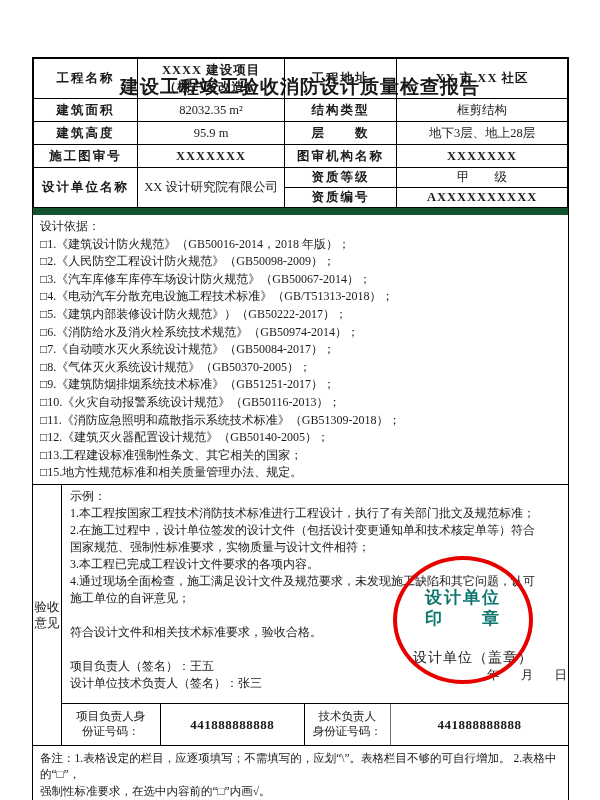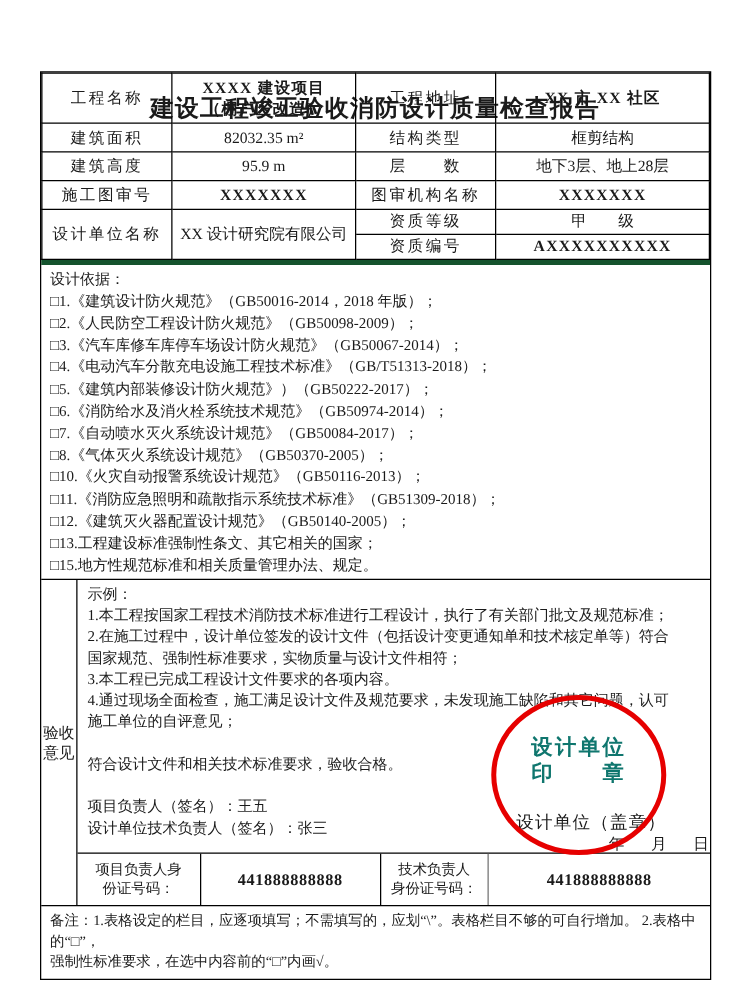--- a/index.html
+++ b/index.html
@@ -8,21 +8,21 @@
   .page { position:relative; width:600px; height:800px; background:#ffffff; overflow:hidden; }
 
   .doc-title { position:absolute; top:26px; left:0; width:100%; text-align:center;
     font-size:19px; font-weight:bold; letter-spacing:1px;margin-top:48px; }
 
   .form { position:absolute; left:32px; top:57px; width:537px; border:1.5px solid #000; }
 
   table.info { width:100%; border-collapse:collapse; table-layout:fixed; }
   table.info td { border:1px solid #000; text-align:center; vertical-align:middle;
     font-size:12.5px; padding:1px 2px; }
-  td.lbl { letter-spacing:2px; }
+  td.lbl { letter-spacing:2px;font-weight:bold; }
   .val-strong { font-weight:700; font-size:13px; letter-spacing:1px; }
   .two-line div { line-height:17px; }
 
   .basis { border-top:0; padding:3px 7px 2px 7px; font-size:12px; line-height:17.6px; }
   .basis-line { white-space:nowrap; overflow:hidden; }
 
   .acc { display:flex; border-top:1px solid #000; }
   .acc-label { width:29px; border-right:1px solid #000; display:flex; flex-direction:column;
     align-items:center; justify-content:center; font-size:12.5px; line-height:16px; letter-spacing:0; }
   .acc-right { flex:1; }
@@ -100,30 +100,31 @@
         <td class="lbl">资质等级</td>
         <td>甲　　级</td>
       </tr>
       <tr style="height:17px">
         <td class="lbl">资质编号</td>
         <td class="val-strong">AXXXXXXXXXX</td>
       </tr>
     </tbody>
       </table>
 
-    <div class="basis" style="border-top:4px solid #14532d;">
+    <div class="basis" style="border-top:7px solid #14532d;">
       <div class="basis-line">设计依据：</div>
       <div class="basis-line">□1.《建筑设计防火规范》（GB50016-2014，2018 年版）；</div>
       <div class="basis-line">□2.《人民防空工程设计防火规范》（GB50098-2009）；</div>
       <div class="basis-line">□3.《汽车库修车库停车场设计防火规范》（GB50067-2014）；</div>
       <div class="basis-line">□4.《电动汽车分散充电设施工程技术标准》（GB/T51313-2018）；</div>
       <div class="basis-line">□5.《建筑内部装修设计防火规范》）（GB50222-2017）；</div>
       <div class="basis-line">□6.《消防给水及消火栓系统技术规范》（GB50974-2014）；</div>
       <div class="basis-line">□7.《自动喷水灭火系统设计规范》（GB50084-2017）；</div>
       <div class="basis-line">□8.《气体灭火系统设计规范》（GB50370-2005）；</div>
+      <div class="basis-line">□9.《建筑防烟排烟系统技术标准》（GB51251-2017）；</div>
       <div class="basis-line">□10.《火灾自动报警系统设计规范》（GB50116-2013）；</div>
       <div class="basis-line">□11.《消防应急照明和疏散指示系统技术标准》（GB51309-2018）；</div>
       <div class="basis-line">□12.《建筑灭火器配置设计规范》（GB50140-2005）；</div>
       <div class="basis-line">□13.工程建设标准强制性条文、其它相关的国家；</div>
       <div class="basis-line">□15.地方性规范标准和相关质量管理办法、规定。</div>
     </div>
 
     <div class="acc">
       <div class="acc-label">
         <div>验收</div>

